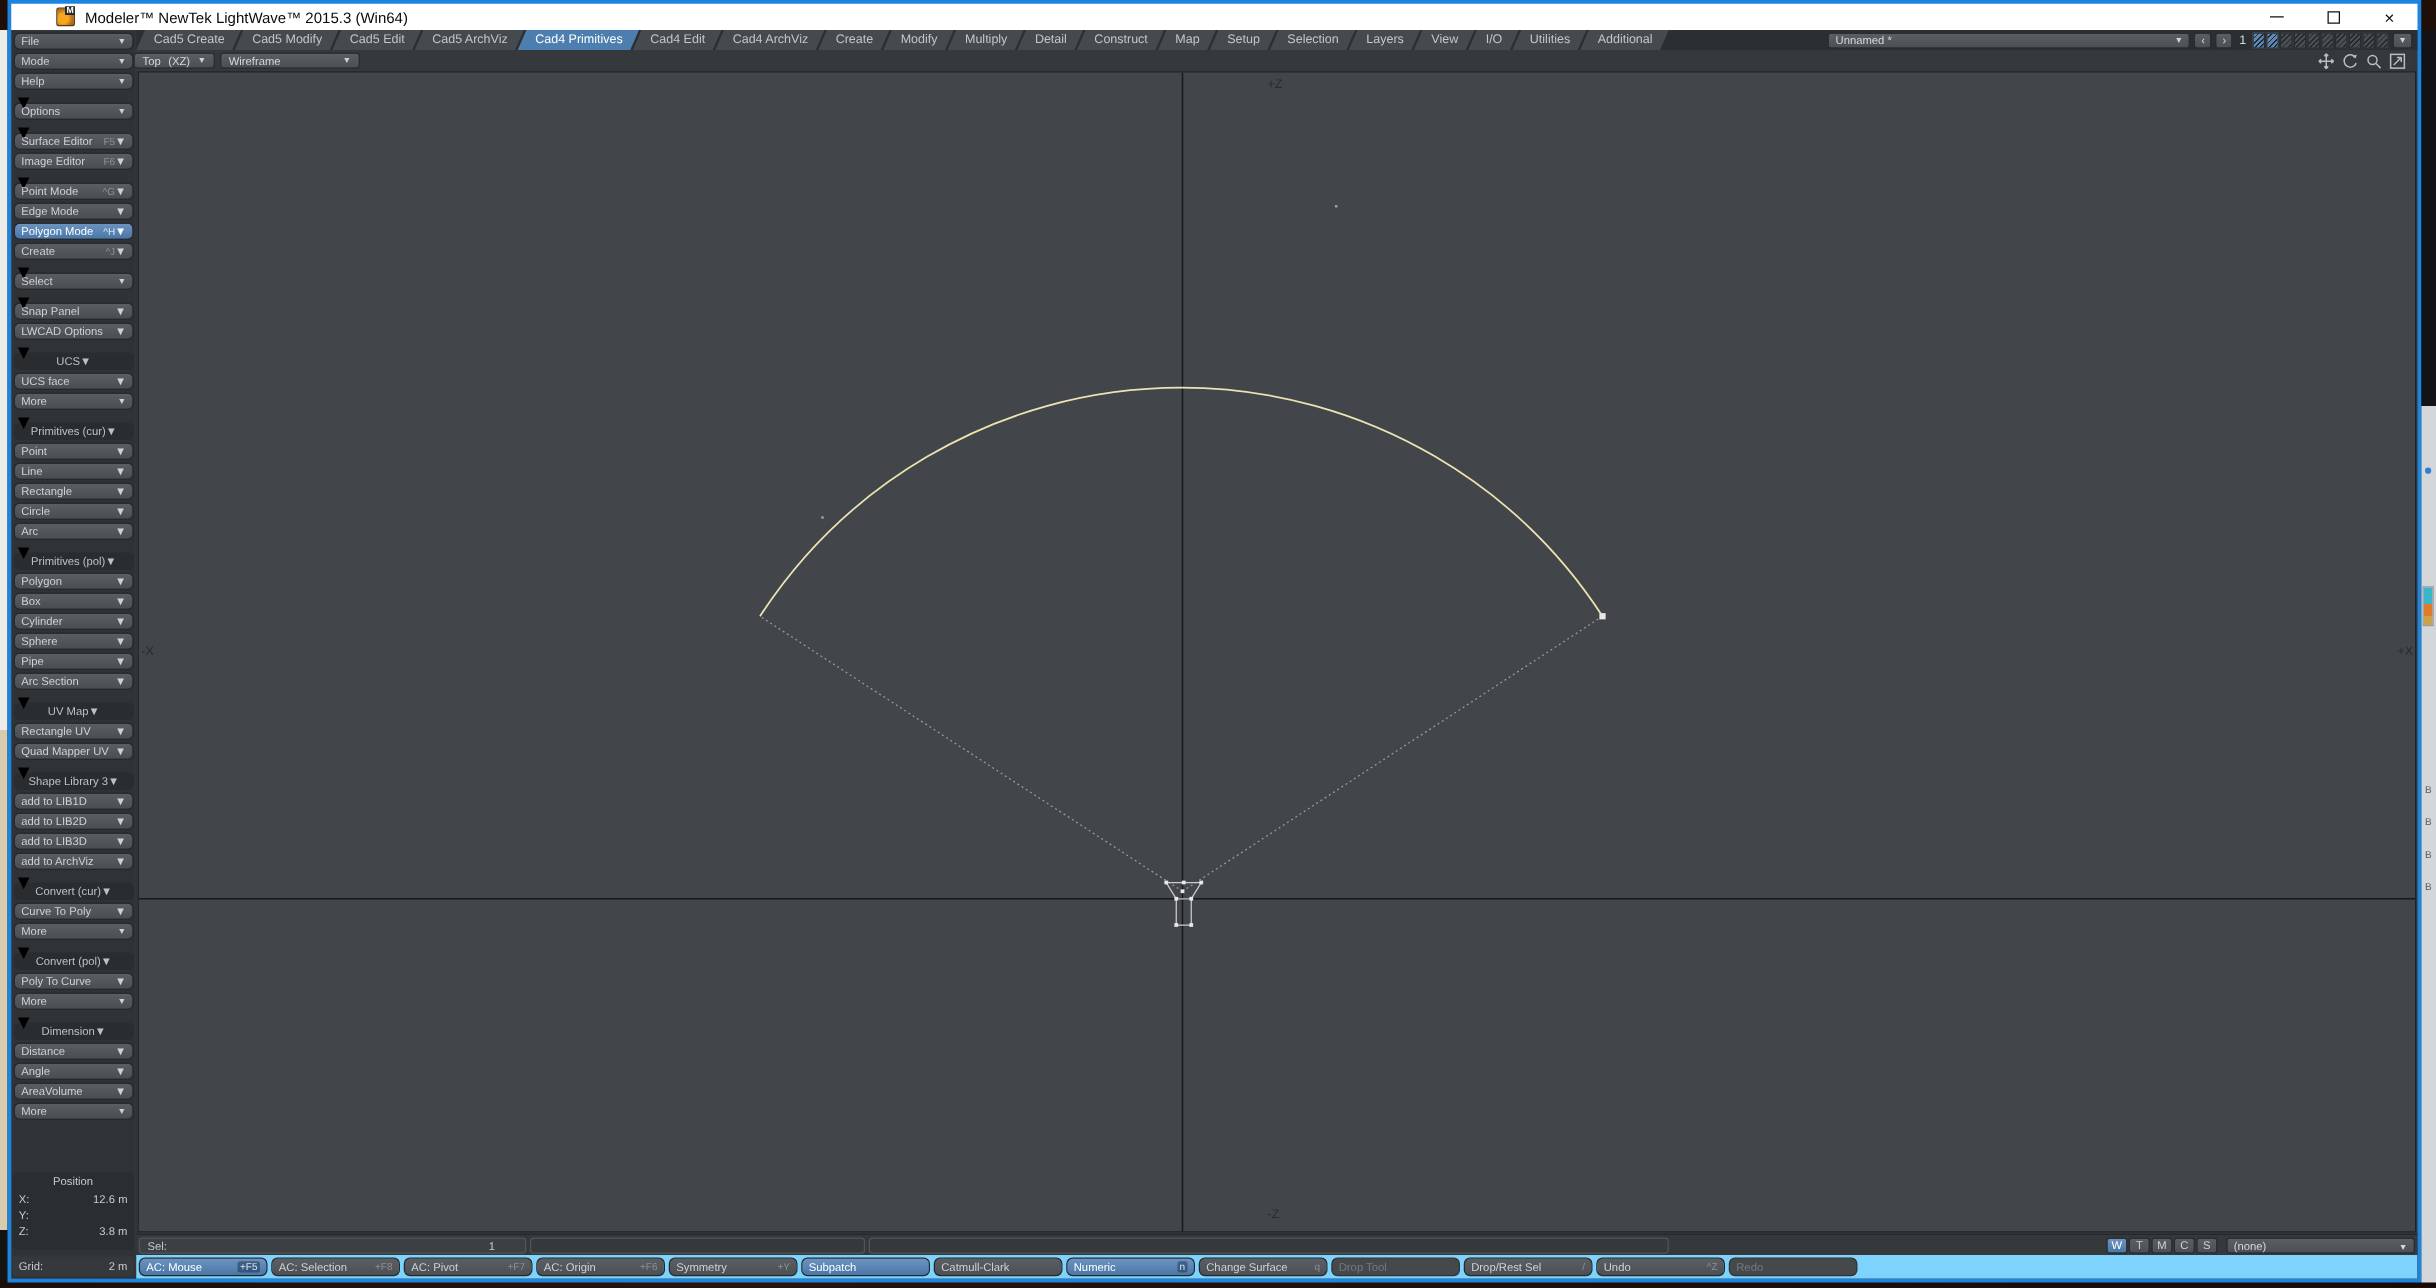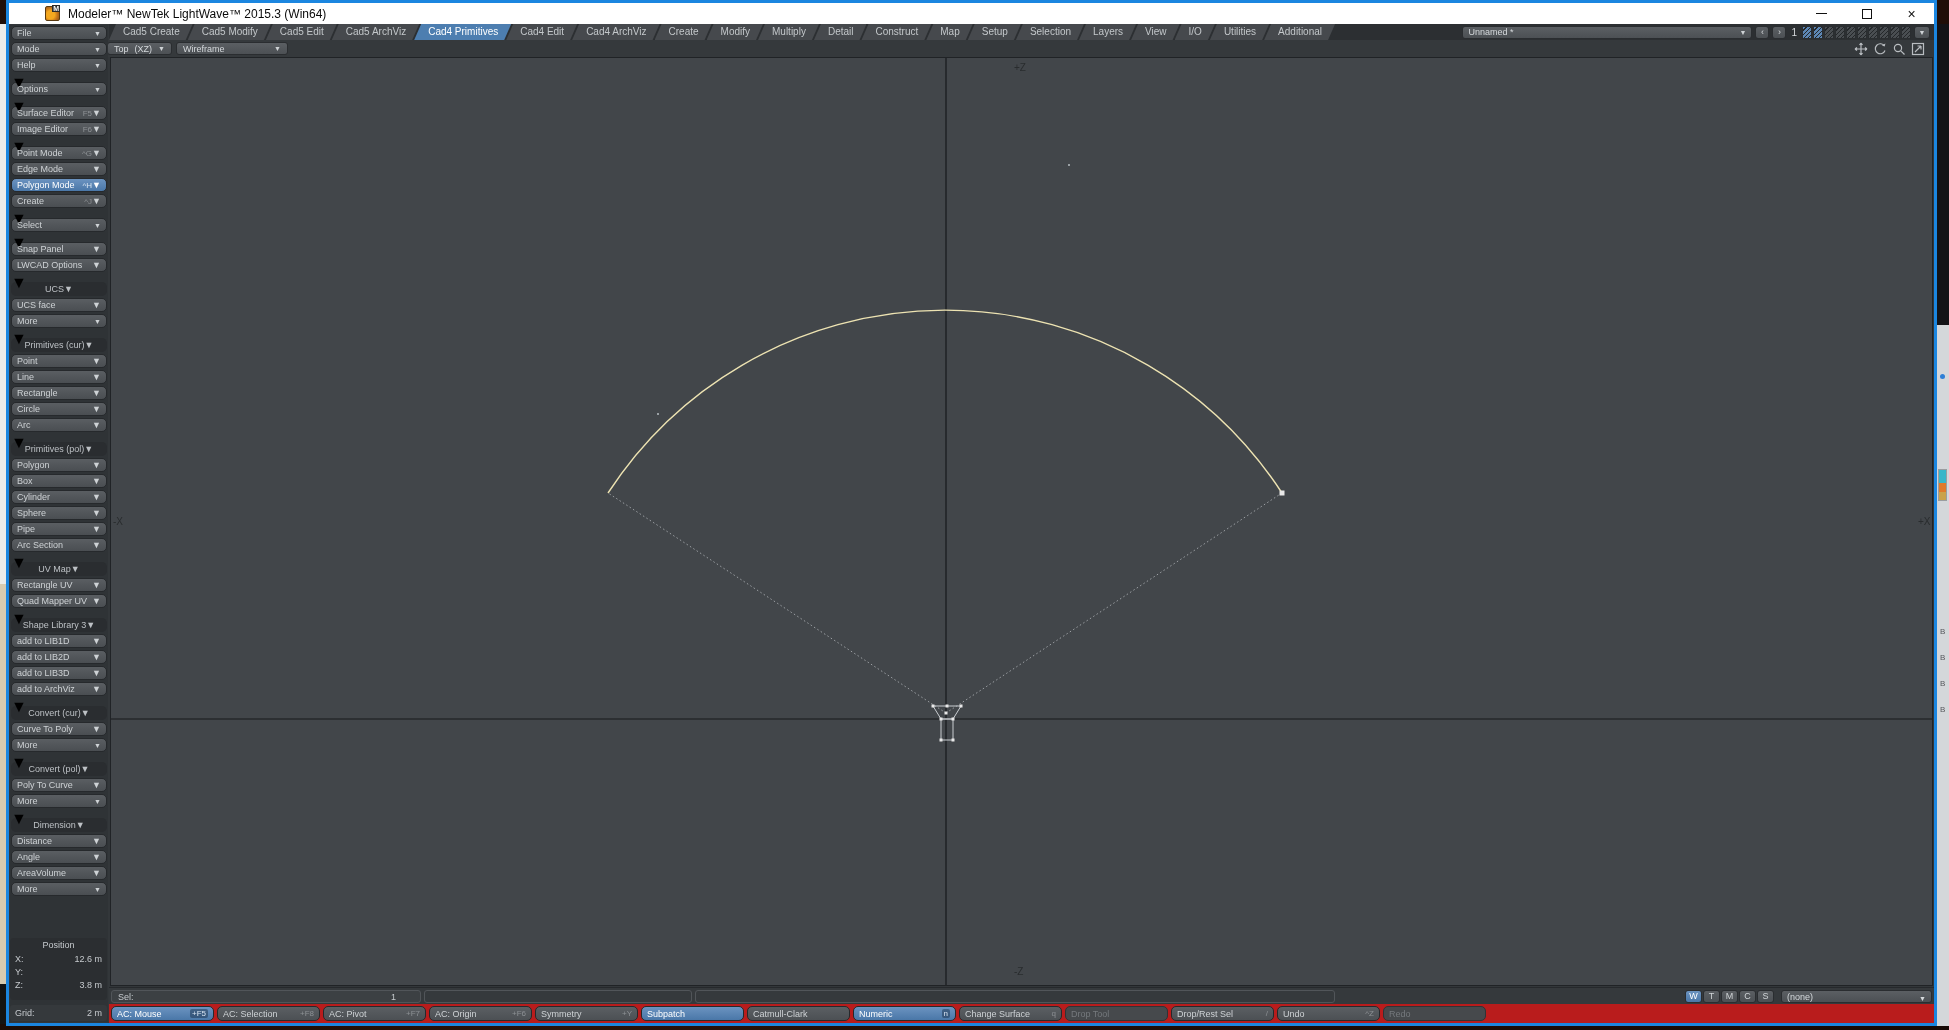--- a/index.html
+++ b/index.html
@@ -98,21 +98,21 @@
   .sel-field{height:13px;border:1px solid #515559;border-radius:3px;background:#3c4043;display:flex;align-items:center;padding:0 6px;}
   .f1{width:310px;}.f2{width:268px;background:#35393c;}.f3{width:640px;background:#35393c;}
   .f1 .pv{margin-left:auto;padding-right:18px;}
   .mode-cluster{margin-left:auto;display:flex;gap:1px;}
   .mode-btn{width:17px;height:13px;background:linear-gradient(#5b5f63,#4c5054);border:1px solid #2a2d30;border-radius:3px;
     color:#cfd3d6;font-size:9px;line-height:11px;text-align:center;}
   .mode-btn.on{background:linear-gradient(#6b93c0,#4a77a8);color:#fff;}
   .vmap-select{width:151px;height:13px;margin-left:4px;background:linear-gradient(#5b5f63,#4c5054);border:1px solid #2a2d30;border-radius:3px;
     font-size:9px;color:#d5d9dc;display:flex;align-items:flex-end;padding:0 5px;}
   .vmap-select .car{margin-left:auto;font-size:7px;}
-  .acrow{position:absolute;left:100px;top:980px;width:1825px;height:19px;background:#b91c1c;display:flex;align-items:center;gap:3px;padding:0 2px;}
+  .acrow{position:absolute;left:100px;top:980px;width:1825px;height:19px;background:#7dd3fc;display:flex;align-items:center;gap:3px;padding:0 2px;}
   .ac-btn{flex:none;width:103px;height:15px;background:linear-gradient(#5b5f63,#4c5054);border:1px solid #26292c;border-radius:5px;
     font-size:9px;color:var(--btntext);display:flex;align-items:center;padding:0 5px;white-space:nowrap;}
   .ac-btn .key{margin-left:auto;color:var(--hot);font-size:8px;}
   .ac-btn.st-active{background:linear-gradient(#6b93c0,#4a77a8);color:#fff;}
   .ac-btn.st-active .key{color:#d9e5f2;background:rgba(20,40,65,.45);border-radius:2px;padding:0 2px;}
   .ac-btn.st-dim{background:#46494c;border-color:#303336;color:var(--dim);}
   .ac-btn.st-dim .key{color:#5e6266;}
 </style>
 </head>
 <body>

